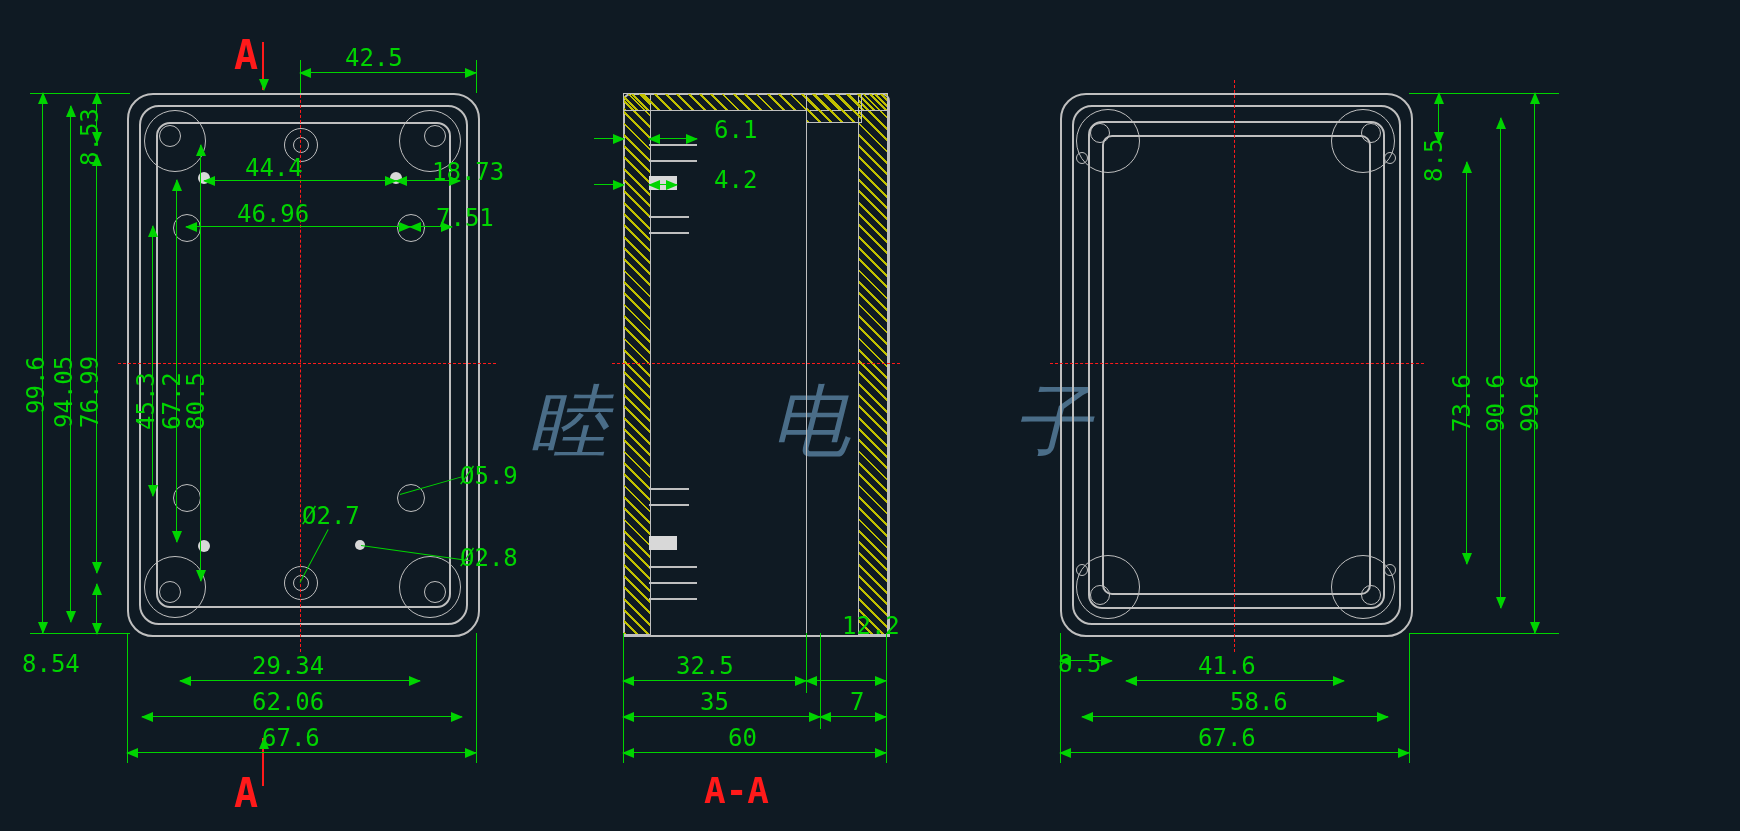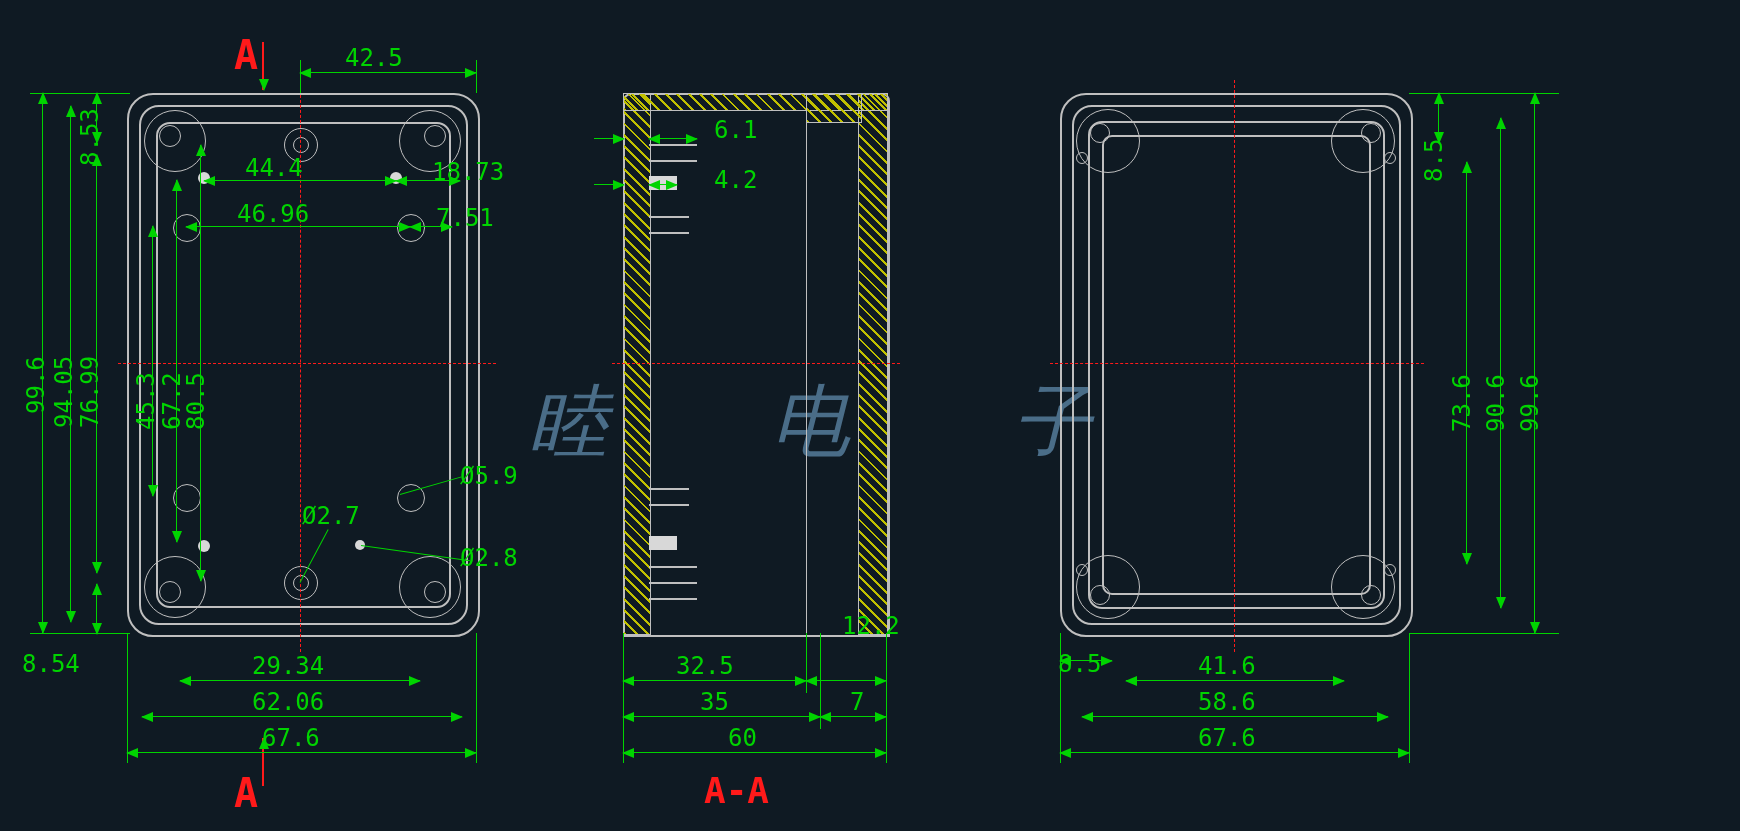--- a/index.html
+++ b/index.html
@@ -366,18 +366,18 @@
     <div class="dim-line-v arrow-u arrow-d" style="left:1534px; top:93px; height:540px;"></div>
     <div class="dim-txt v" style="left:1516px; top:432px;">99.6</div>
 
     <div class="ext-v" style="left:1060px; top:633px; height:130px;"></div>
     <div class="ext-v" style="left:1409px; top:633px; height:130px;"></div>
     <div class="dim-line-h arrow-l arrow-r" style="left:1060px; top:660px; width:52px;"></div>
     <div class="dim-txt" style="left:1058px; top:650px;">8.5</div>
     <div class="dim-line-h arrow-l arrow-r" style="left:1126px; top:680px; width:218px;"></div>
     <div class="dim-txt" style="left:1198px; top:652px;">41.6</div>
     <div class="dim-line-h arrow-l arrow-r" style="left:1082px; top:716px; width:306px;"></div>
-    <div class="dim-txt" style="left:1198px; top:688px;">58.6</div>
+    <div class="dim-txt" style="left:1230px; top:688px;">58.6</div>
     <div class="dim-line-h arrow-l arrow-r" style="left:1060px; top:752px; width:349px;"></div>
     <div class="dim-txt" style="left:1198px; top:724px;">67.6</div>
   </div>
 
 </div>
 
 </body></html>

